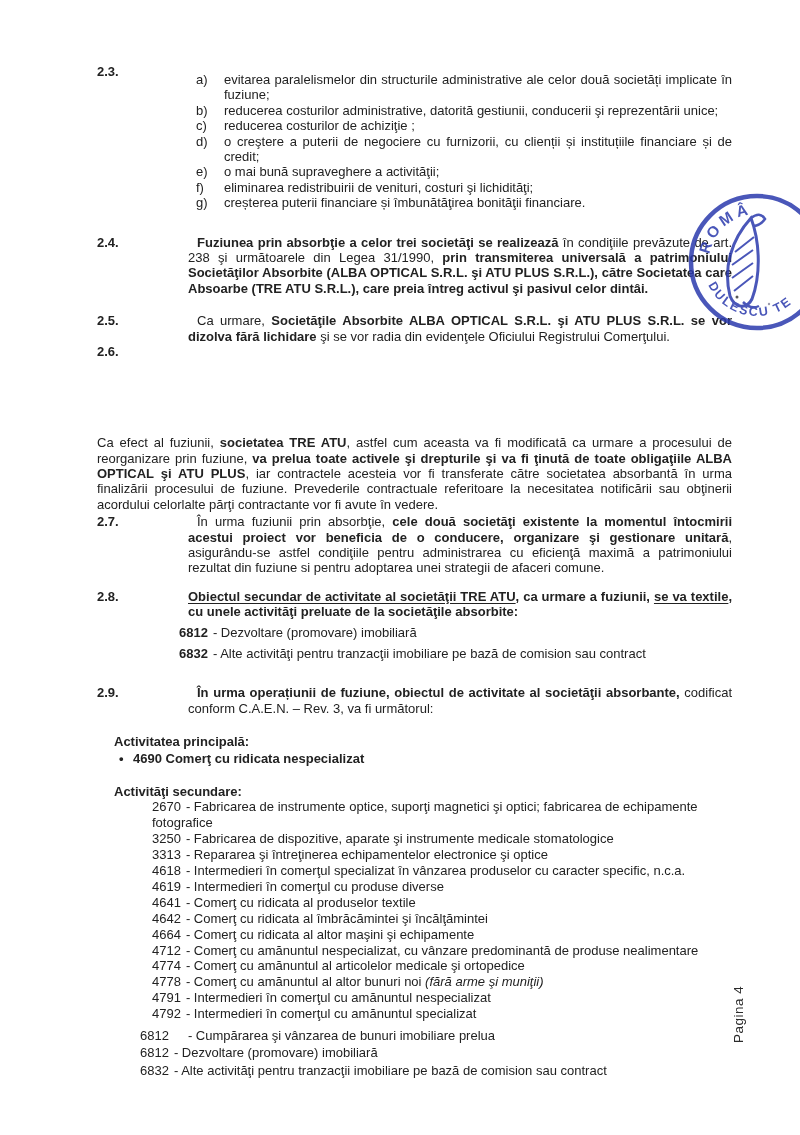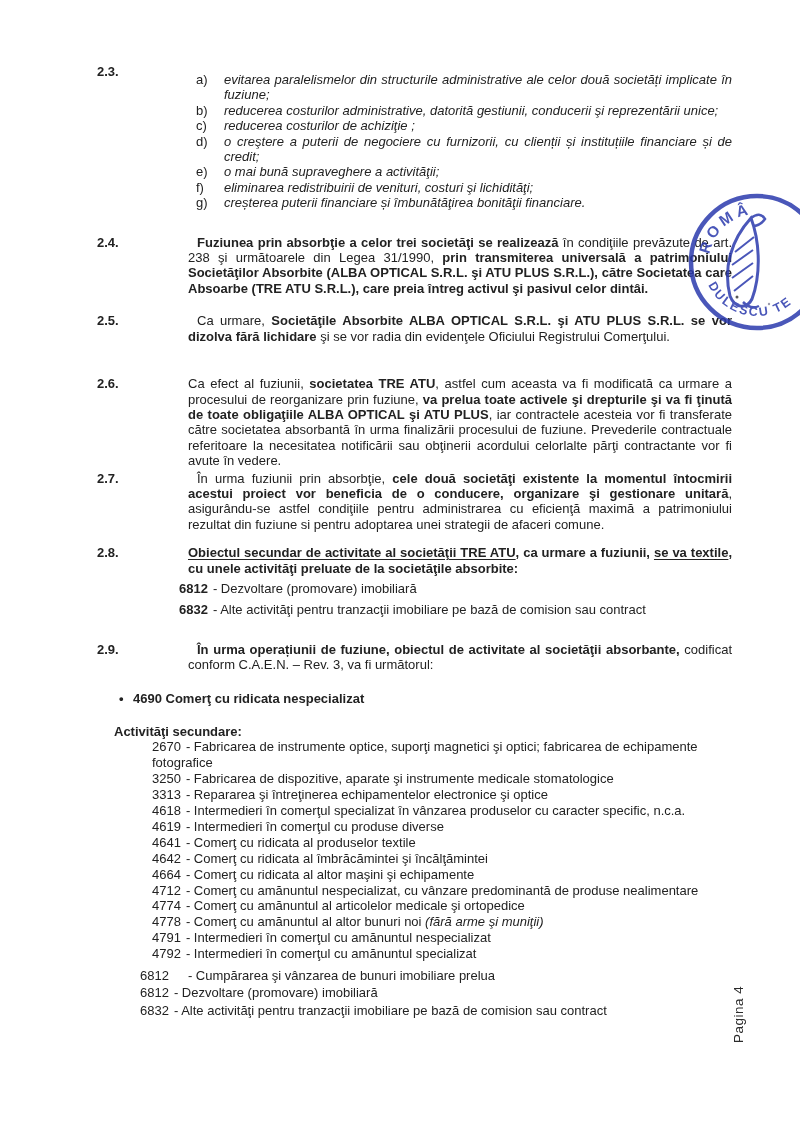--- a/index.html
+++ b/index.html
@@ -19,42 +19,42 @@
   p { margin: 0; }
   .justify { text-align: justify; }
   .ind { text-indent: 9px; }
   .b { font-weight: 700; }
   .ul { text-decoration: underline; text-underline-offset: 2px; }
   .it { font-style: italic; }
 
   .abc-list { margin-top: 8px; }
   .abc { display: flex; margin-left: 8px; }
   .abc .m { flex: 0 0 28px; }
-  .abc .t { flex: 1 1 auto; text-align: justify; font-style: italic; }
+  .abc .t { flex: 1 1 auto; text-align: justify; }
 
   .code-item { margin-left: -9px; }
   .code-item .code { font-weight: 700; margin-right: 5px; }
   .mt5 { margin-top: 5px; }
   .mt6 { margin-top: 6px; }
 
   .acts { margin-left: 17px; }
   .act-head { font-weight: 700; }
   .bullet-row { display: flex; font-weight: 700; margin-left: 5px; margin-top: 1px; }
   .bullet-row .bullet { flex: 0 0 14px; }
 
   .sec-list { margin-left: 38px; line-height: 15.9px; }
   .sec-list .scode { margin-right: 5px; }
 
   .re-list { margin-left: 26px; line-height: 17.3px; }
   .re-list .scode { margin-right: 5px; }
   .re-list .scode.wide { margin-right: 19px; }
 
   .mtop24 { margin-top: 24px; }
   .mtop17 { margin-top: 17px; }
-  .mtop16 { margin-top: 32px; }
+  .mtop16 { margin-top: 0; flex-direction: column; }
   .mtop2  { margin-top: 2px; }
   .mtop13 { margin-top: 13px; }
   .mtop18 { margin-top: 18px; }
   .mtop5  { margin-top: 5px; }
 
   .pagenum {
     position: absolute; left: 731px; top: 1043px;
     transform: rotate(-90deg); transform-origin: 0 0;
     font-size: 13.5px; color: #2b2b2b; white-space: nowrap; letter-spacing: 0.5px;
   }
@@ -139,20 +139,21 @@
   </div>
 
   <div class="sec mtop24">
     <div class="num">2.9.</div>
     <div class="sbody">
       <p class="justify ind"><span class="b">În urma operațiunii de fuziune, obiectul de activitate al societăţii absorbante, </span><span>codificat conform C.A.E.N. – Rev. 3, va fi următorul:</span></p>
     </div>
   </div>
 
   <div class="acts mtop18">
+    <div class="act-head">Activitatea principală:</div>
     <div class="bullet-row">
       <span class="bullet">•</span>
       <span>4690 Comerţ cu ridicata nespecializat</span>
     </div>
   </div>
 
   <div class="acts mtop18">
     <div class="act-head">Activităţi secundare:</div>
     <div class="sec-list">
       <div><span class="scode">2670</span><span>- Fabricarea de instrumente optice, suporţi magnetici şi optici; fabricarea de echipamente fotografice</span></div>

